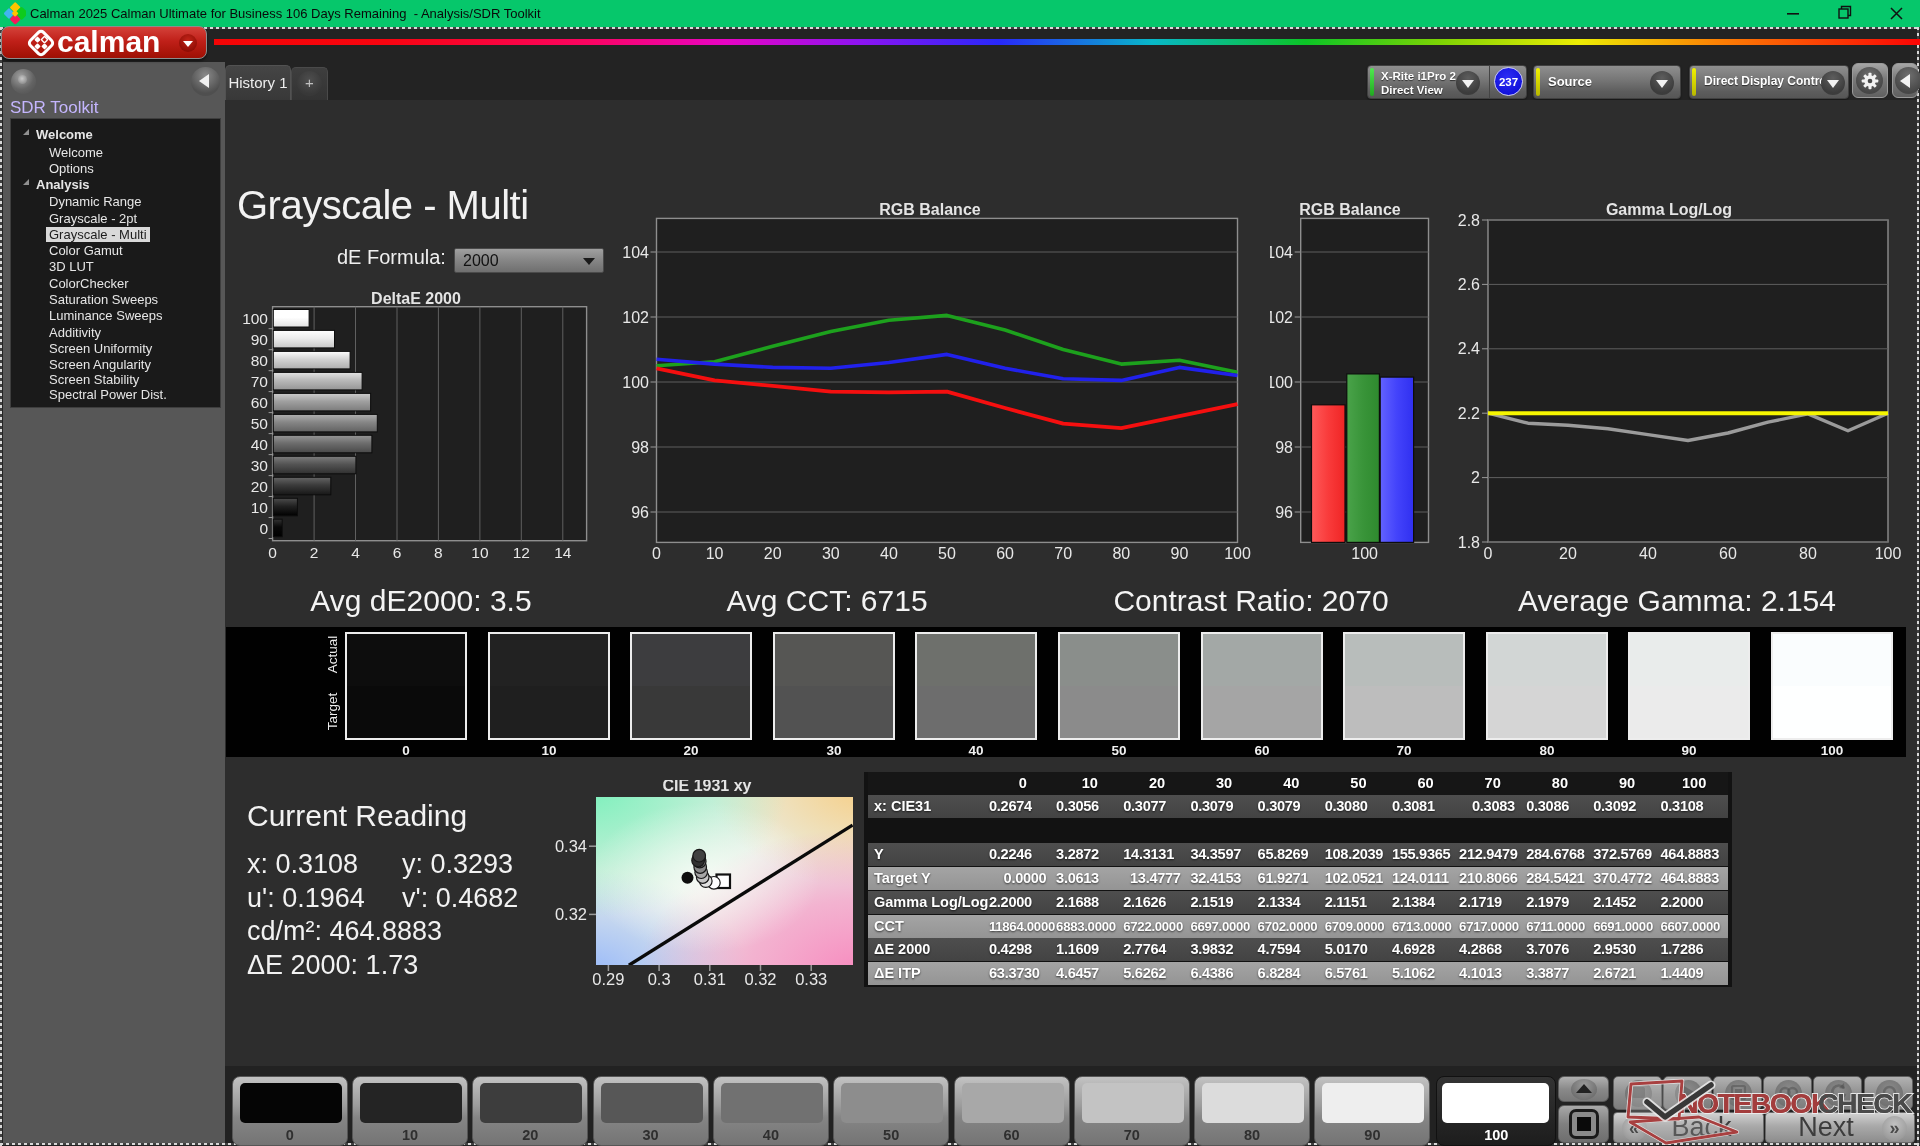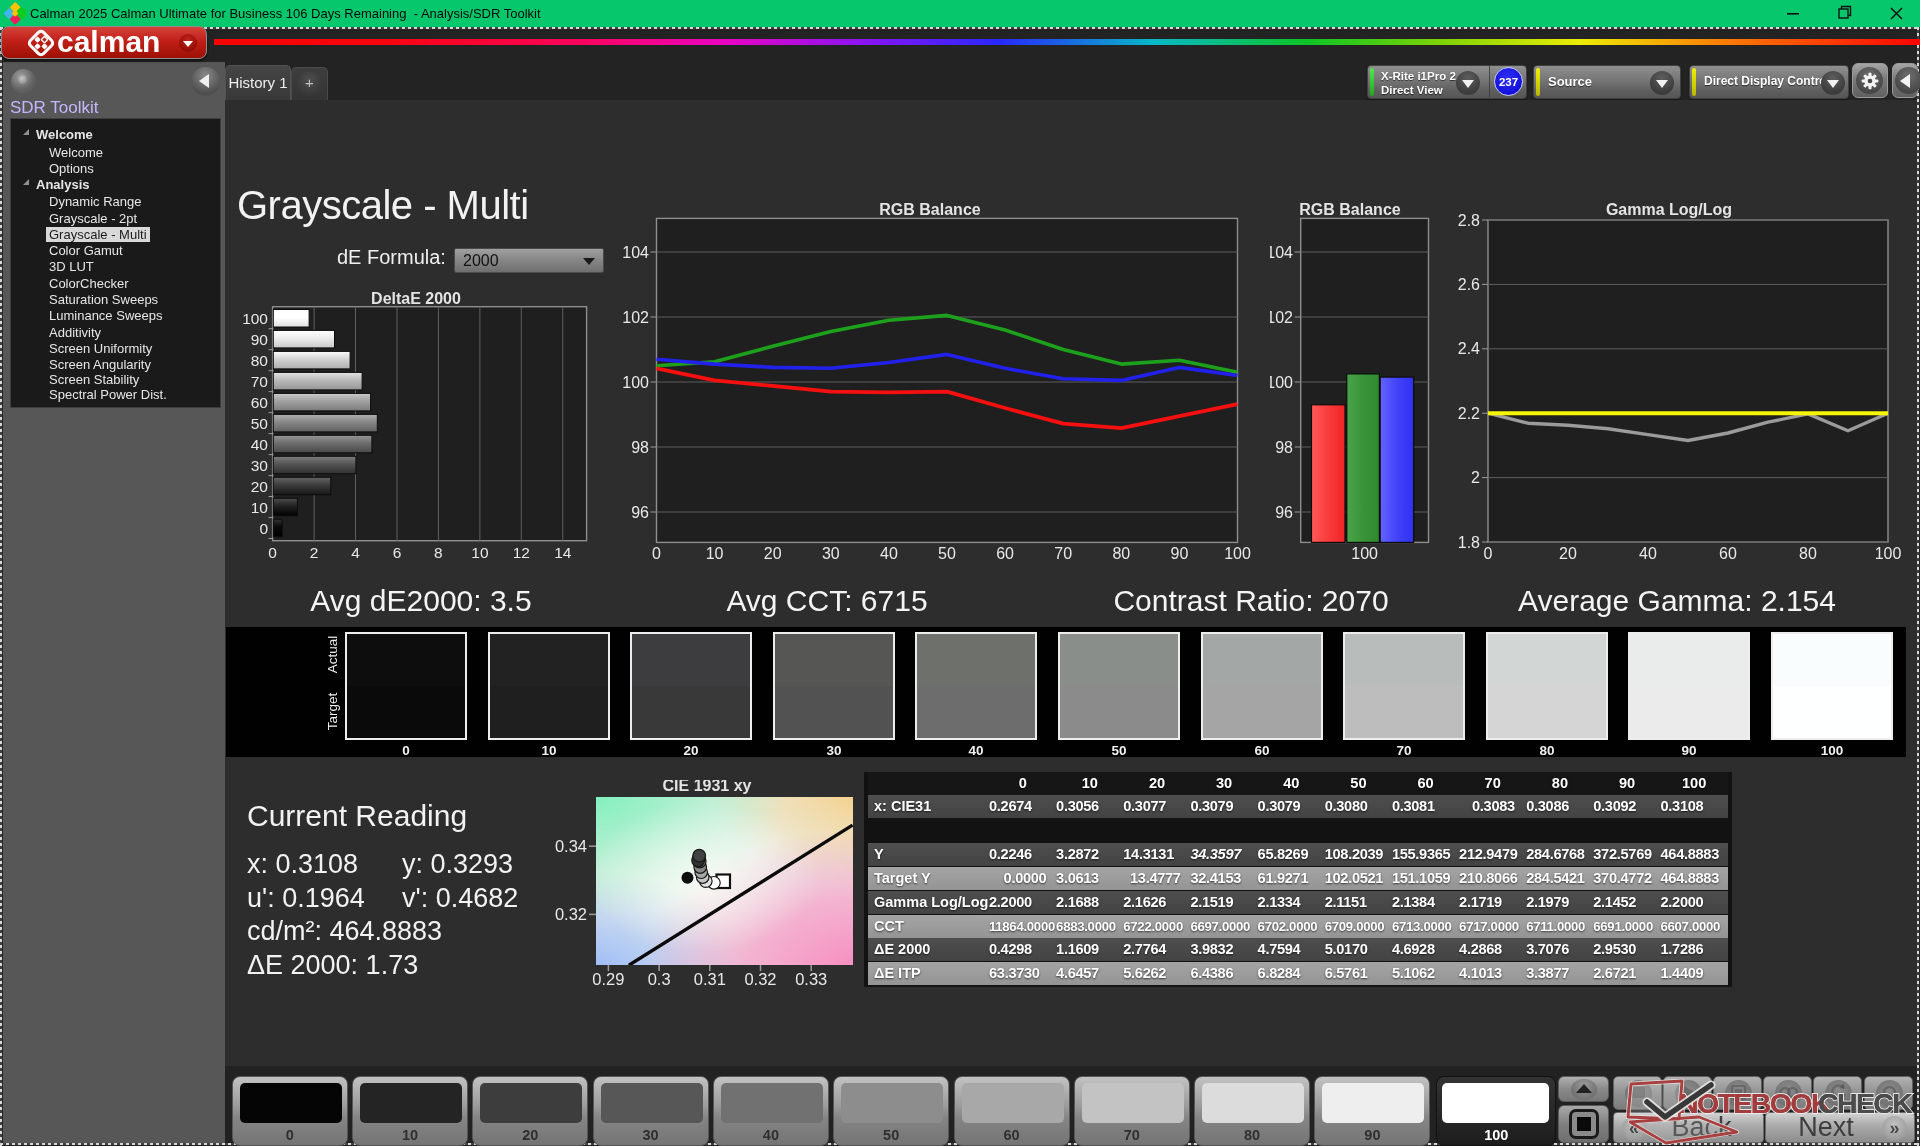--- a/index.html
+++ b/index.html
@@ -629,38 +629,38 @@
 <div class="tc" style="left:604px;width:72px;">0.3083</div>
 <div class="tc" style="left:658.2px;width:72px;">0.3086</div>
 <div class="tc" style="left:725.3px;width:72px;">0.3092</div>
 <div class="tc" style="left:792.5px;width:72px;">0.3108</div>
 </div>
 <div class="trow dark" style="top:70.8px;">
 <div class="tlab">Y</div>
 <div class="tc" style="left:121.0px;width:72px;">0.2246</div>
 <div class="tc" style="left:188.1px;width:72px;">3.2872</div>
 <div class="tc" style="left:255.3px;width:72px;">14.3131</div>
-<div class="tc" style="left:322.4px;width:72px;font-style:italic;">34.3597</div>
+<div class="tc" style="left:322.4px;width:72px;">34.3597</div>
 <div class="tc" style="left:389.6px;width:72px;">65.8269</div>
 <div class="tc" style="left:456.7px;width:72px;">108.2039</div>
 <div class="tc" style="left:523.9px;width:72px;">155.9365</div>
 <div class="tc" style="left:591.1px;width:72px;">212.9479</div>
 <div class="tc" style="left:658.2px;width:72px;">284.6768</div>
 <div class="tc" style="left:725.3px;width:72px;">372.5769</div>
 <div class="tc" style="left:792.5px;width:72px;">464.8883</div>
 </div>
 <div class="trow lite" style="top:94.7px;">
 <div class="tlab">Target Y</div>
 <div class="tc" style="left:121.0px;width:72px;text-align:center;">0.0000</div>
 <div class="tc" style="left:188.1px;width:72px;">3.0613</div>
 <div class="tc" style="left:262px;width:72px;">13.4777</div>
 <div class="tc" style="left:322.4px;width:72px;">32.4153</div>
 <div class="tc" style="left:389.6px;width:72px;">61.9271</div>
 <div class="tc" style="left:456.7px;width:72px;">102.0521</div>
-<div class="tc" style="left:523.9px;width:72px;">151.1059</div>
+<div class="tc" style="left:523.9px;width:72px;">124.0111</div>
 <div class="tc" style="left:591.1px;width:72px;">210.8066</div>
 <div class="tc" style="left:658.2px;width:72px;">284.5421</div>
 <div class="tc" style="left:725.3px;width:72px;">370.4772</div>
 <div class="tc" style="left:792.5px;width:72px;">464.8883</div>
 </div>
 <div class="trow dark" style="top:118.6px;">
 <div class="tlab">Gamma Log/Log</div>
 <div class="tc" style="left:121.0px;width:72px;">2.2000</div>
 <div class="tc" style="left:188.1px;width:72px;">2.1688</div>
 <div class="tc" style="left:255.3px;width:72px;">2.1626</div>

